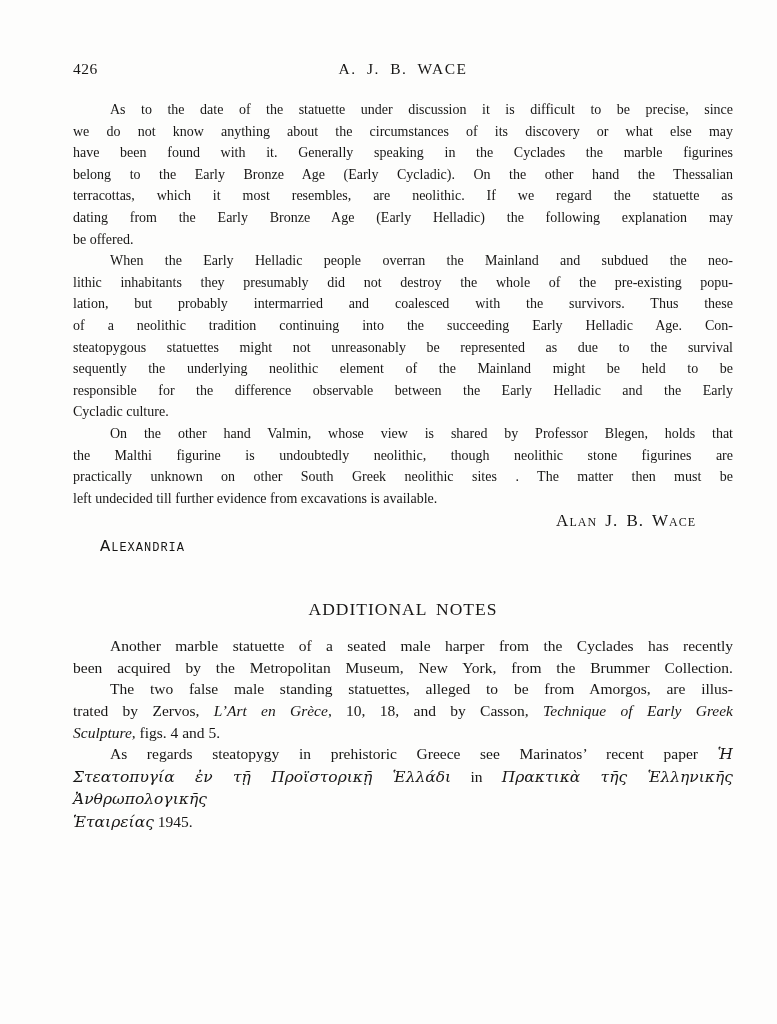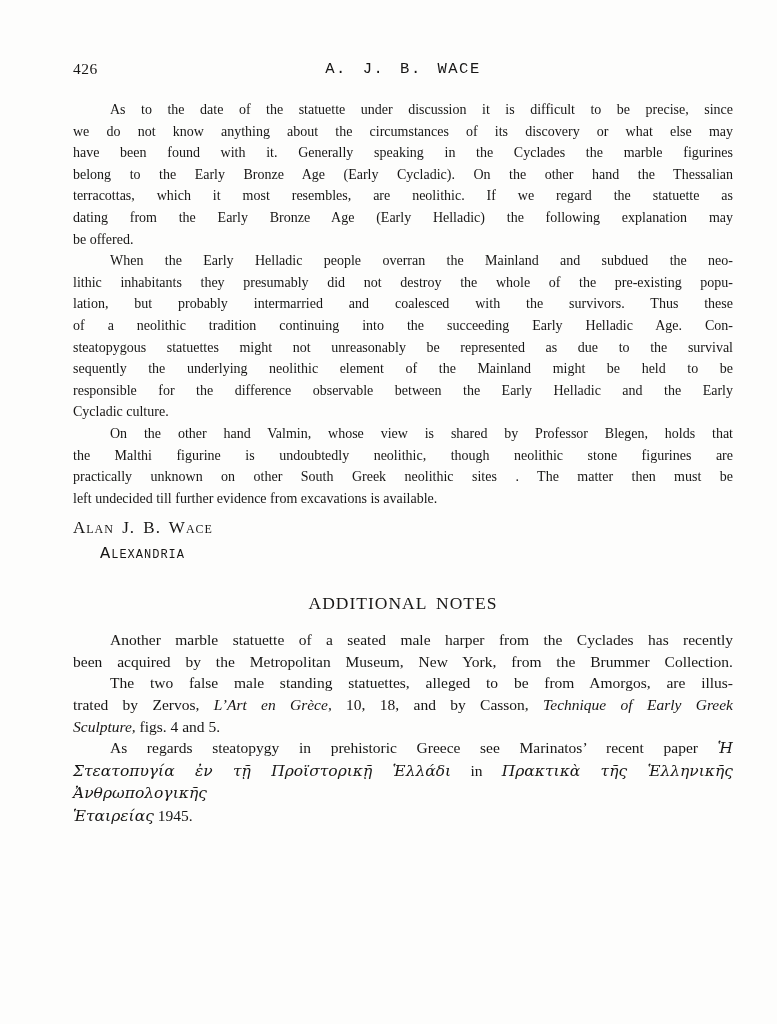--- a/index.html
+++ b/index.html
@@ -32,57 +32,57 @@
     position: absolute;
     left: 0;
     top: 0;
     letter-spacing: 0.5px;
   }
   .running-title {
     width: 100%;
     text-align: center;
     letter-spacing: 1.5px;
     word-spacing: 5px;
-    font-family: Liberation Mono, monospace;
   }
   .body-text {
     margin-top: 19px;
     font-size: 14px;
     line-height: 21.6px;
   }
   .line {
     text-align: justify;
     text-align-last: justify;
   }
   .line.last {
     text-align-last: left;
   }
   .line.indent {
     padding-left: 37px;
   }
   .signature {
-    margin-top: 9px;
+    margin-top: 2px;
     padding-right: 37px;
+    text-align: right;
     font-variant: small-caps;
     font-size: 17px;
     letter-spacing: 1px;
     word-spacing: 3px;
     line-height: 20px;
   }
   .location {
     margin-top: 6px;
     padding-left: 27px;
     font-variant: small-caps;
     font-size: 17px;
     letter-spacing: 1px;
     line-height: 19px;
     font-family: Liberation Mono, monospace;
   }
   .notes-heading {
-    margin-top: 29px;
+    margin-top: 42px;
     text-align: center;
     font-size: 17.5px;
     letter-spacing: 1px;
     word-spacing: 4px;
     line-height: 22px;
   }
   .notes-text {
     margin-top: 15px;
     font-size: 15.5px;
     line-height: 21.6px;

